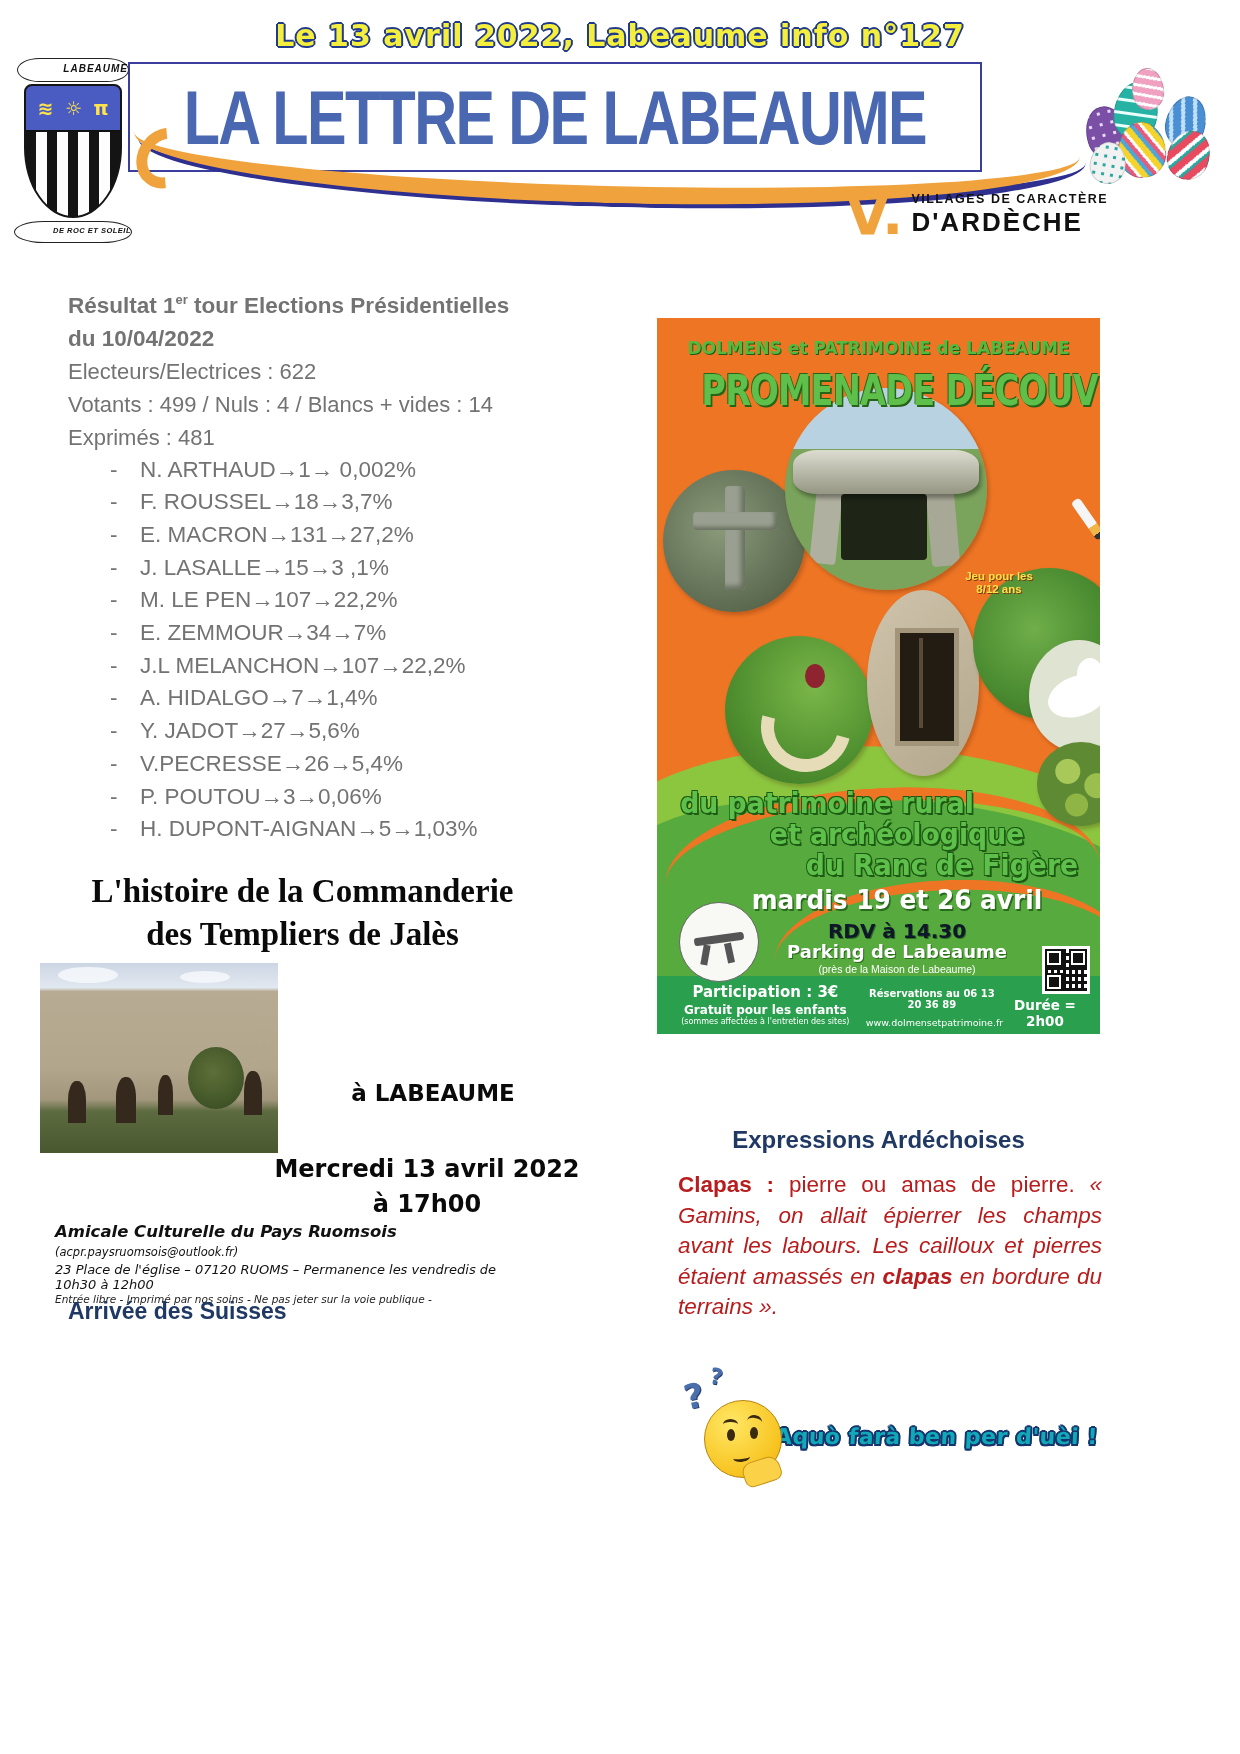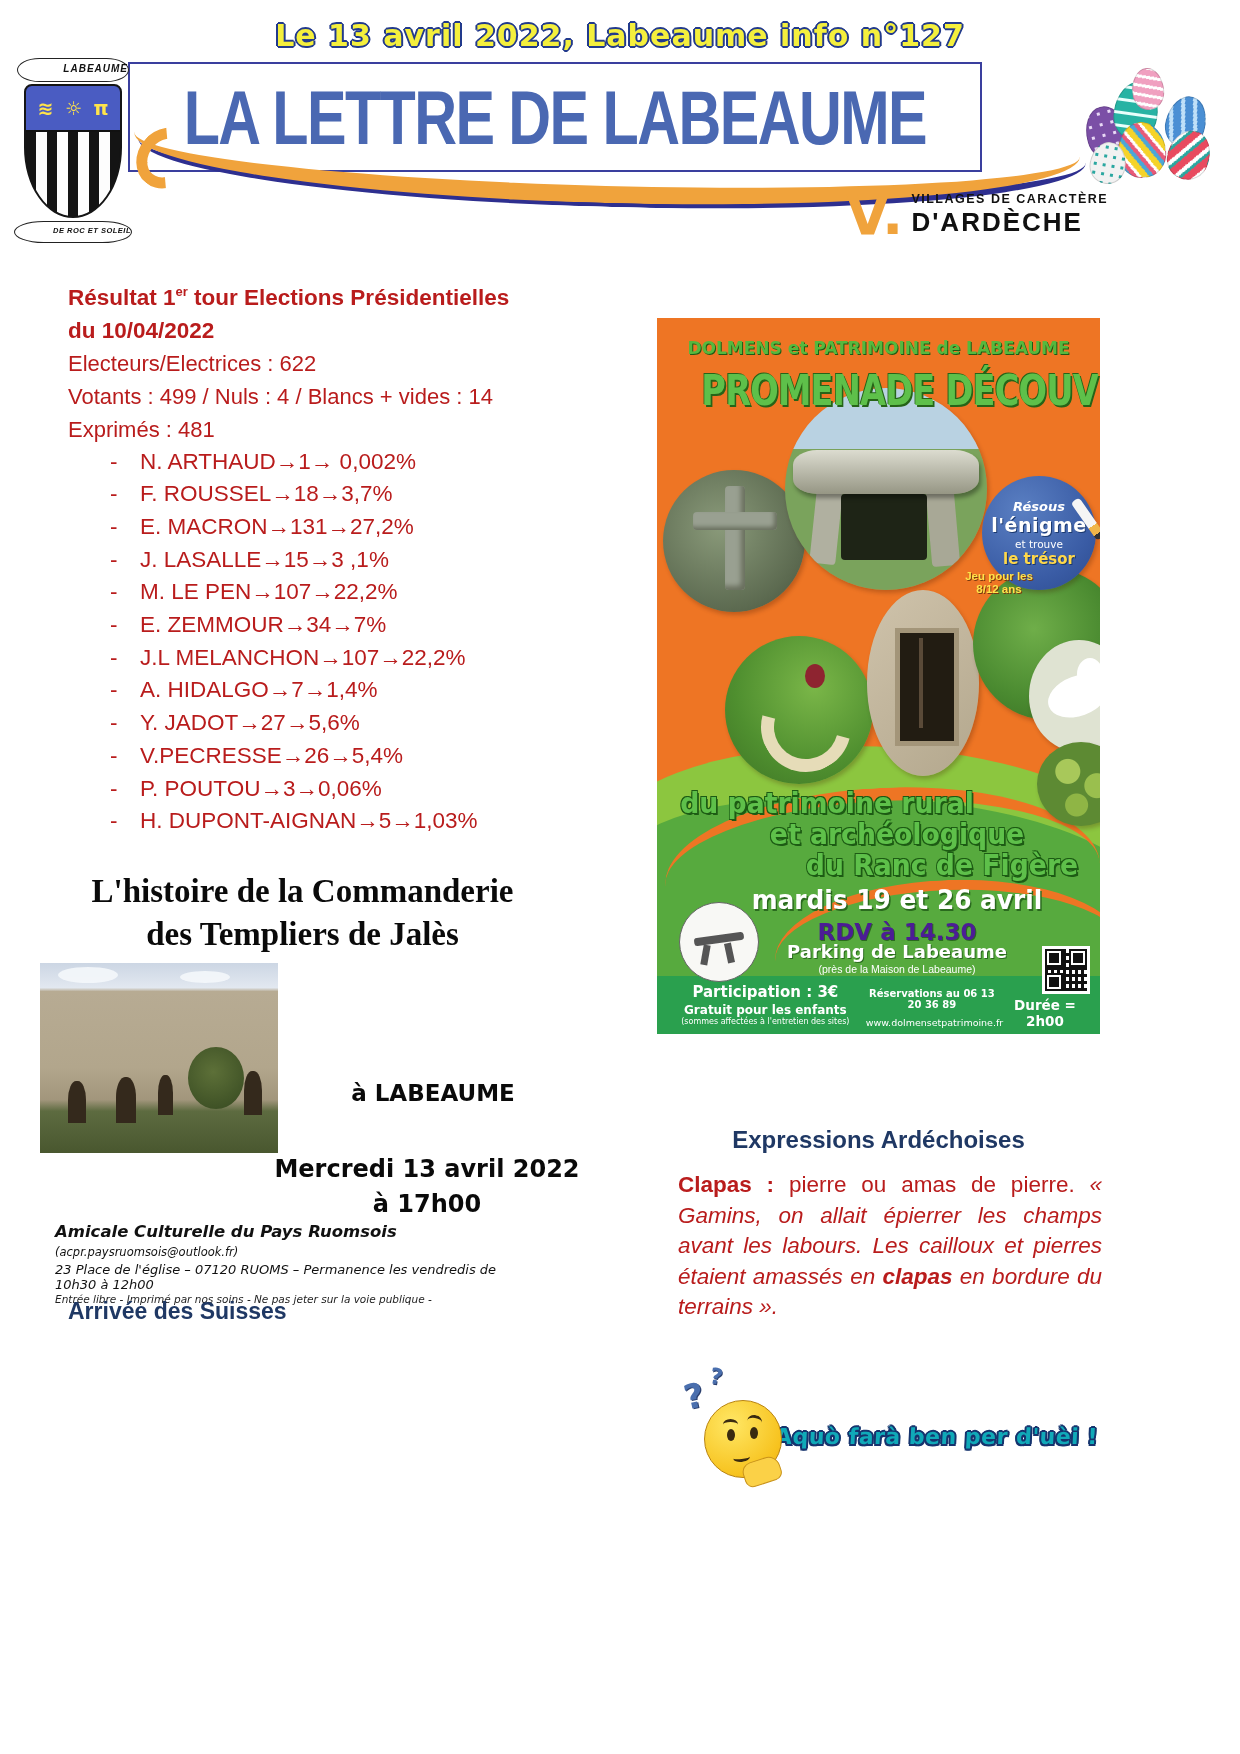--- a/index.html
+++ b/index.html
@@ -57,21 +57,21 @@
   .egg4{left:80px;top:20px;width:38px;height:50px;
     background:repeating-linear-gradient(75deg,#4a8fd4 0 8px,#bfe0f8 8px 12px);transform:rotate(15deg);}
   .egg5{left:32px;top:46px;width:46px;height:54px;
     background:repeating-linear-gradient(55deg,#f5d32a 0 6px,#4aa7d8 6px 10px,#e85a78 10px 14px,#fff 14px 17px);transform:rotate(-5deg);}
   .egg6{left:82px;top:54px;width:40px;height:48px;
     background:repeating-linear-gradient(120deg,#e84a5f 0 7px,#fff 7px 11px,#2aa7a0 11px 14px);transform:rotate(20deg);}
   .egg7{left:4px;top:66px;width:34px;height:40px;background:#f2f2f2;
     background-image:radial-gradient(#2aa7a0 1.5px,transparent 2px);background-size:9px 9px;transform:rotate(10deg);}
 
   
-  .elections{left:68px;top:275px;width:520px;color:#b91c1c;}
+  .elections{left:68px;top:283px;width:520px;color:#737373;}
   .el-title{font-weight:bold;font-size:22.5px;line-height:33px;}
   .el-title sup{font-size:13px;}
   .el-stat{font-size:22px;line-height:33px;}
   .candidates{list-style:none;margin:0;padding:0 0 0 72px;}
   .candidates li{font-size:22.5px;line-height:32.7px;position:relative;}
   .candidates li::before{content:"-";position:absolute;left:-30px;}
 
   
   .tp-title{left:60px;top:870px;width:485px;text-align:center;color:#0a0a0a;
     font-family:"Liberation Serif",serif;font-weight:bold;font-size:33px;line-height:43px;}
@@ -163,21 +163,21 @@
   .theme{position:absolute;z-index:4;text-align:center;font-family:"DejaVu Sans",sans-serif;
     font-weight:bold;font-size:29px;color:#5ec04a;transform:scaleX(.92);white-space:nowrap;
     text-shadow:2px 2px 0 #1d5b14,-1px -1px 0 #1d5b14,1px -1px 0 #1d5b14,-1px 1px 0 #1d5b14;}
   .t1{top:468px;left:0;width:340px;}
   .t2{top:499px;left:60px;width:360px;}
   .t3{top:530px;left:120px;width:330px;}
   .p-dates{top:566px;left:60px;width:360px;text-align:center;z-index:4;white-space:nowrap;
     font-family:"DejaVu Sans",sans-serif;font-weight:bold;font-size:27px;color:#fff;
     transform:scaleX(.92);text-shadow:1.5px 1.5px 0 #2a6a1e;}
   .p-rdv{top:601px;left:60px;width:360px;text-align:center;z-index:4;
-    font-family:"DejaVu Sans",sans-serif;font-weight:bold;font-size:23px;color:#4c1d95;text-shadow:1px 1px 0 #2a6a1e;}
+    font-family:"DejaVu Sans",sans-serif;font-weight:bold;font-size:20px;color:#0f172a;text-shadow:1px 1px 0 #2a6a1e;}
   .p-loc{top:623px;left:60px;width:360px;text-align:center;z-index:4;
     font-family:"DejaVu Sans",sans-serif;font-weight:bold;font-size:18px;color:#fff;text-shadow:1px 1px 0 #2a6a1e;}
   .p-locnote{top:645px;left:60px;width:360px;text-align:center;z-index:4;font-size:10.5px;color:#fff;}
   .p-bar{left:0;right:0;top:658px;bottom:0;background:#2aa04e;z-index:5;display:flex;
     padding:7px 8px 0 8px;box-sizing:border-box;color:#fff;font-family:"DejaVu Sans",sans-serif;}
   .bar-c1{width:47%;text-align:center;}
   .b-part{font-size:15px;font-weight:bold;}
   .b-kids{font-size:12px;font-weight:bold;margin-top:2px;}
   .b-note{font-size:8px;}
   .bar-c2{width:31%;text-align:center;padding-top:5px;}
@@ -339,26 +339,20 @@
     <div class="circle c-cross">
       <div class="abs cross-v"></div>
       <div class="abs cross-h"></div>
     </div>
     <div class="circle c-dolmen">
       <div class="abs leg-l"></div>
       <div class="abs leg-r"></div>
       <div class="abs open"></div>
       <div class="abs cap"></div>
     </div>
-    <div class="circle c-enigma">
-      <div class="en1">Résous</div>
-      <div class="en2">l'énigme</div>
-      <div class="en3">et trouve</div>
-      <div class="en4">le trésor</div>
-    </div>
     <div class="abs pencil"></div>
     <div class="abs age-note">Jeu pour les 8/12 ans</div>
     <div class="circle c-cater">
       <div class="abs cat-body"></div>
       <div class="abs berry"></div>
     </div>
     <div class="circle c-window">
       <div class="abs win"></div>
       <div class="abs win-bar"></div>
     </div>

